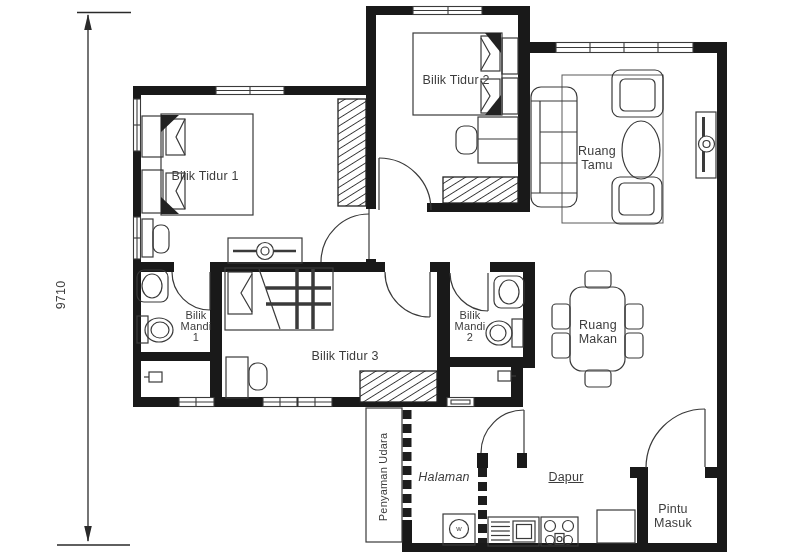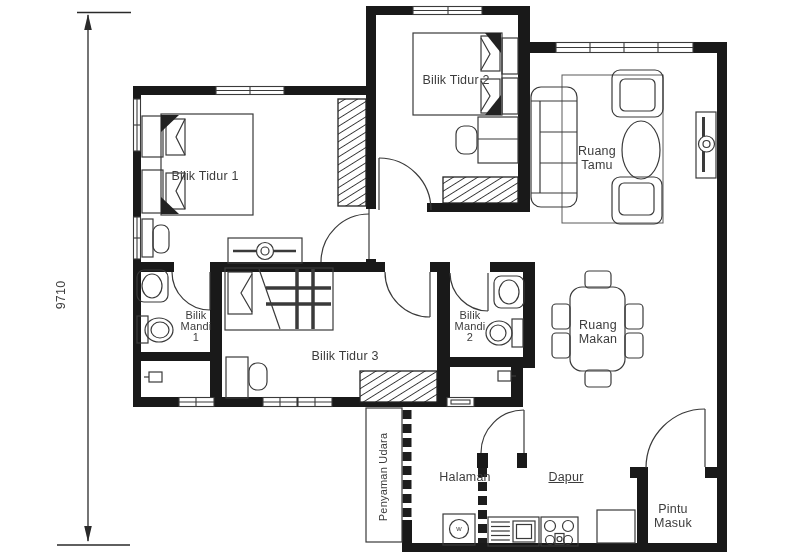--- a/index.html
+++ b/index.html
@@ -295,19 +295,19 @@
 Mandi
 1</div>
   <div class="lbl small" style="left:470px;top:327px;">Bilik
 Mandi
 2</div>
   <div class="lbl" style="left:597px;top:158px;">Ruang
 Tamu</div>
   <div class="lbl" style="left:598px;top:332px;">Ruang
 Makan</div>
   <div class="lbl" style="left:566px;top:477px;text-decoration:underline;">Dapur</div>
-  <div class="lbl" style="left:465px;top:477px;">Halaman</div>
+  <div class="lbl" style="left:444px;top:477px;font-style:italic;">Halaman</div>
   <div class="lbl" style="left:673px;top:516px;">Pintu
 Masuk</div>
   <div class="lbl rot small" style="left:384px;top:477px;">Penyaman Udara</div>
   <div class="lbl rot" style="left:61px;top:295px;">9710</div>
   <div class="lbl tiny" style="left:459px;top:529px;">w</div>
 </div>
 
 </body></html>

